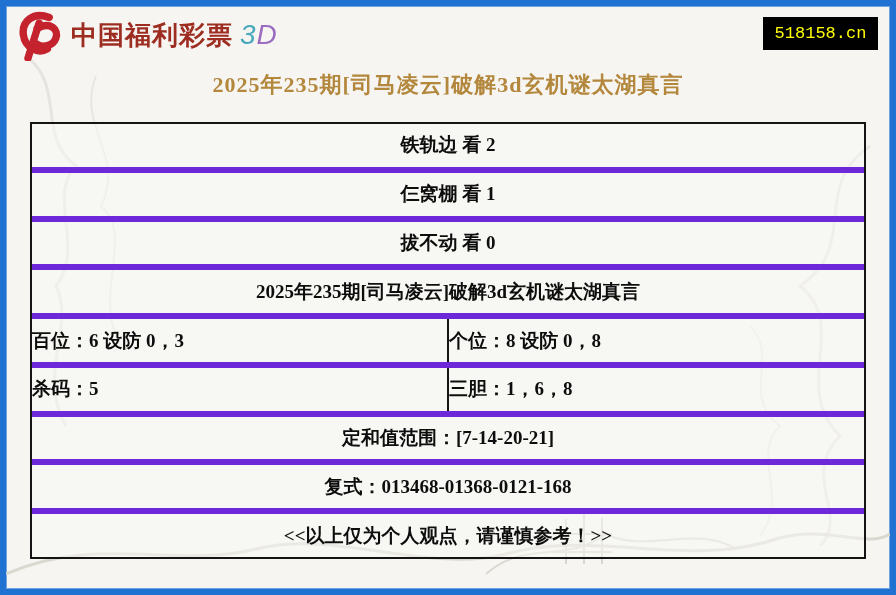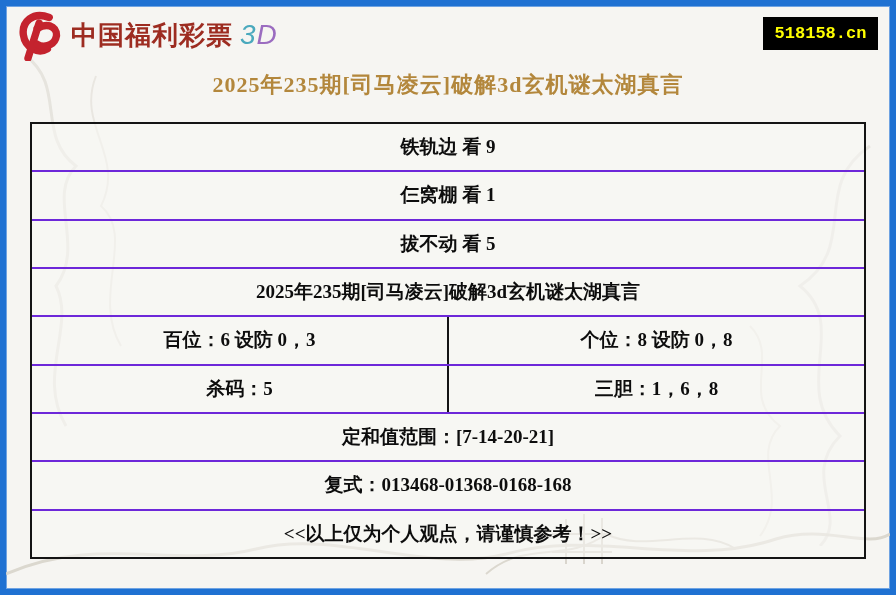--- a/index.html
+++ b/index.html
@@ -38,47 +38,47 @@
   .p3 { color: #4aa9bd; }
   .pd { color: #9b6cc0; }
 
   .site-badge {
     position: absolute; top: 11px; right: 12px;
     width: 115px; height: 33px;
     background: #000000;
     display: flex; align-items: center; justify-content: center;
     color: #ffff00;
     font-family: "Liberation Mono", "DejaVu Sans Mono", monospace;
-    font-weight: 700; font-size: 17px;
+    font-weight: 400; font-size: 17px;
   }
 
   .page-title {
     position: absolute; top: 64px; left: 0; width: 100%;
     text-align: center;
     color: #b3873c; font-weight: 700; font-size: 22px;
     letter-spacing: 1px;
   }
 
   
   .ltable {
     position: absolute; left: 24px; top: 116px;
     width: 836px; height: 437px;
     border: 2px solid #141414;
     display: flex; flex-direction: column;
     background: rgba(248,247,244,0.55);
     font-weight: 700; font-size: 19px; color: #0d0d0d;
   }
   .t-row {
     flex: 1; display: flex; align-items: center; justify-content: center;
-    border-top: 2px solid #6d28d9;
+    border-top: 6px solid #6d28d9;
   }
   .t-row:first-child { border-top: none; }
   .t-cell {
     flex: 1; height: 100%;
-    display: flex; align-items: center; justify-content: center;
+    display: flex; align-items: center; justify-content: flex-start;
     border-left: 2px solid #141414;
   }
   .t-cell:first-child { border-left: none; }
 </style>
 </head>
 <body>
 
 <div class="page">
 
   <svg class="wm wm-left" viewBox="0 0 180 420" fill="none">
@@ -107,27 +107,27 @@
     <span class="brand-product"><span class="p3">3</span><span class="pd">D</span></span>
   </div>
 
   <div class="site-badge">518158.cn</div>
 
   <div class="page-title">2025年235期[司马凌云]破解3d玄机谜太湖真言</div>
 
   <div class="ltable">
 
     <div class="t-row">
-      <span>铁轨边 看 9</span>
+      <span>铁轨边 看 2</span>
     </div>
     <div class="t-row">
       <span>仨窝棚 看 1</span>
     </div>
     <div class="t-row">
-      <span>拔不动 看 5</span>
+      <span>拔不动 看 0</span>
     </div>
 
     <div class="t-row">
       <span>2025年235期[司马凌云]破解3d玄机谜太湖真言</span>
     </div>
 
     <div class="t-row">
       <div class="t-cell">
         <span>百位：6 设防 0，3</span>
       </div>
@@ -143,21 +143,21 @@
       <div class="t-cell">
         <span>三胆：1，6，8</span>
       </div>
     </div>
 
     <div class="t-row">
       <span>定和值范围：[7-14-20-21]</span>
     </div>
 
     <div class="t-row">
-      <span>复式：013468-01368-0168-168</span>
+      <span>复式：013468-01368-0121-168</span>
     </div>
 
     <div class="t-row">
       <span>&lt;&lt;以上仅为个人观点，请谨慎参考！&gt;&gt;</span>
     </div>
 
   </div>
 </div>
 
 </body></html>

